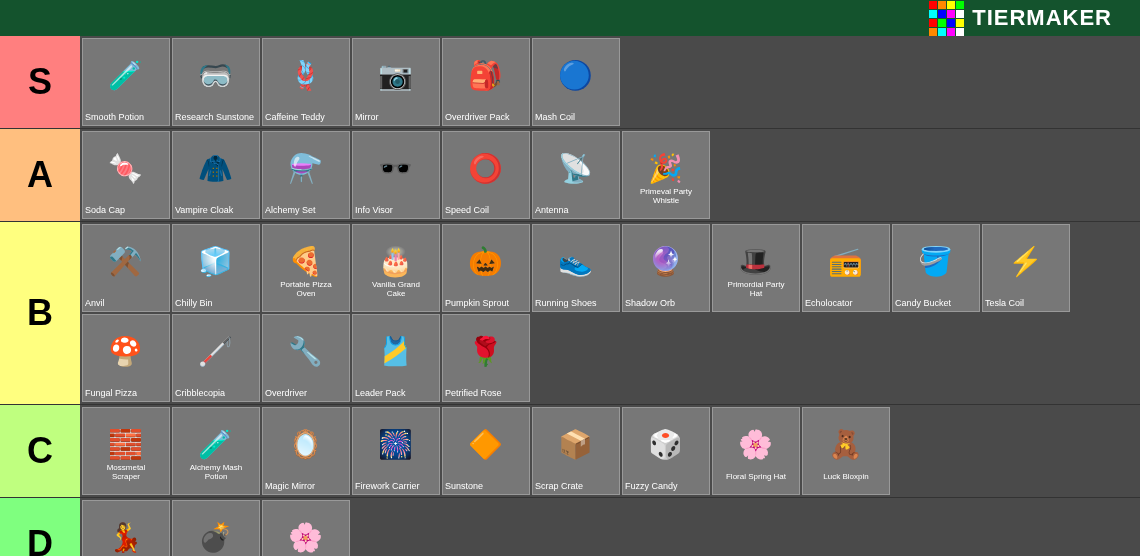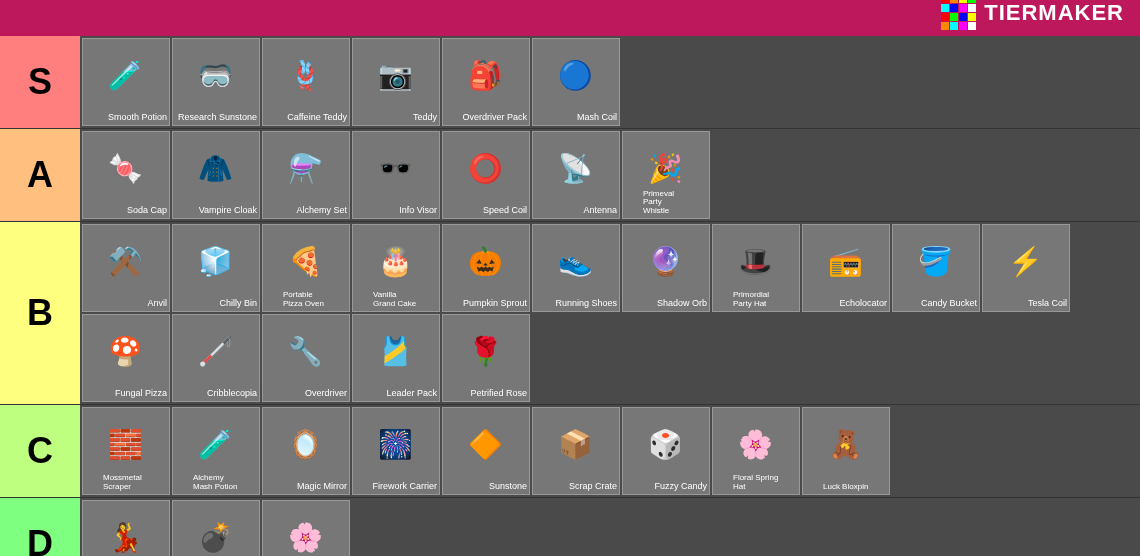--- a/index.html
+++ b/index.html
@@ -9,25 +9,25 @@
       width: 1140px;
       height: 556px;
       overflow: hidden;
     }
     .tiermaker-container {
       display: flex;
       flex-direction: column;
       width: 1140px;
     }
     .header {
-      background: #be185d;
+      background: #14532d;
       display: flex;
       justify-content: flex-end;
-      align-items: flex-end;
-      padding: 6px 16px;
+      align-items: center;
+      padding: 6px 28px;
       height: 36px;
     }
     .logo {
       display: flex;
       align-items: center;
       gap: 8px;
     }
     .logo-grid {
       display: grid;
       grid-template-columns: repeat(4, 8px);
@@ -90,40 +90,40 @@
       right: 0;
       bottom: 18px;
       display: flex;
       align-items: center;
       justify-content: center;
       font-size: 28px;
     }
     .item-label {
       font-size: 9px;
       color: #fff;
-      text-align: right;
+      text-align: left;
       line-height: 1.1;
       width: 100%;
       padding: 0 2px;
       white-space: nowrap;
       overflow: hidden;
       text-overflow: ellipsis;
       position: absolute;
       bottom: 2px;
       margin-top: 19px;
     }
     .item-label-wrap {
       font-size: 8px;
       color: #fff;
-      text-align: left;
+      text-align: center;
       line-height: 1.1;
       width: 100%;
-      padding: 0 20px;
+      padding: 0 10px;
       position: absolute;
-      bottom: 2px;
+      bottom: 12px;
     }
     .tier-s .tier-label { background: #ff7f7f; }
     .tier-a .tier-label { background: #ffbf7f; }
     .tier-b .tier-label { background: #ffff7f; }
     .tier-c .tier-label { background: #bfff7f; }
     .tier-d .tier-label { background: #7fff7f; }
     .tier-s .tier-items { background: #4a4a4a; }
     .tier-a .tier-items { background: #4a4a4a; }
     .tier-b .tier-items { background: #4a4a4a; }
     .tier-c .tier-items { background: #4a4a4a; }
@@ -171,21 +171,21 @@
           <div class="item">
             <div class="item-icon">🥽</div>
             <div class="item-label">Research Sunstone</div>
           </div>
           <div class="item">
             <div class="item-icon">🪢</div>
             <div class="item-label">Caffeine Teddy</div>
           </div>
           <div class="item">
             <div class="item-icon">📷</div>
-            <div class="item-label">Teddy</div>
+            <div class="item-label">Mirror</div>
           </div>
           <div class="item">
             <div class="item-icon">🎒</div>
             <div class="item-label">Overdriver Pack</div>
           </div>
           <div class="item">
             <div class="item-icon">🔵</div>
             <div class="item-label">Mash Coil</div>
           </div>
         </div>

